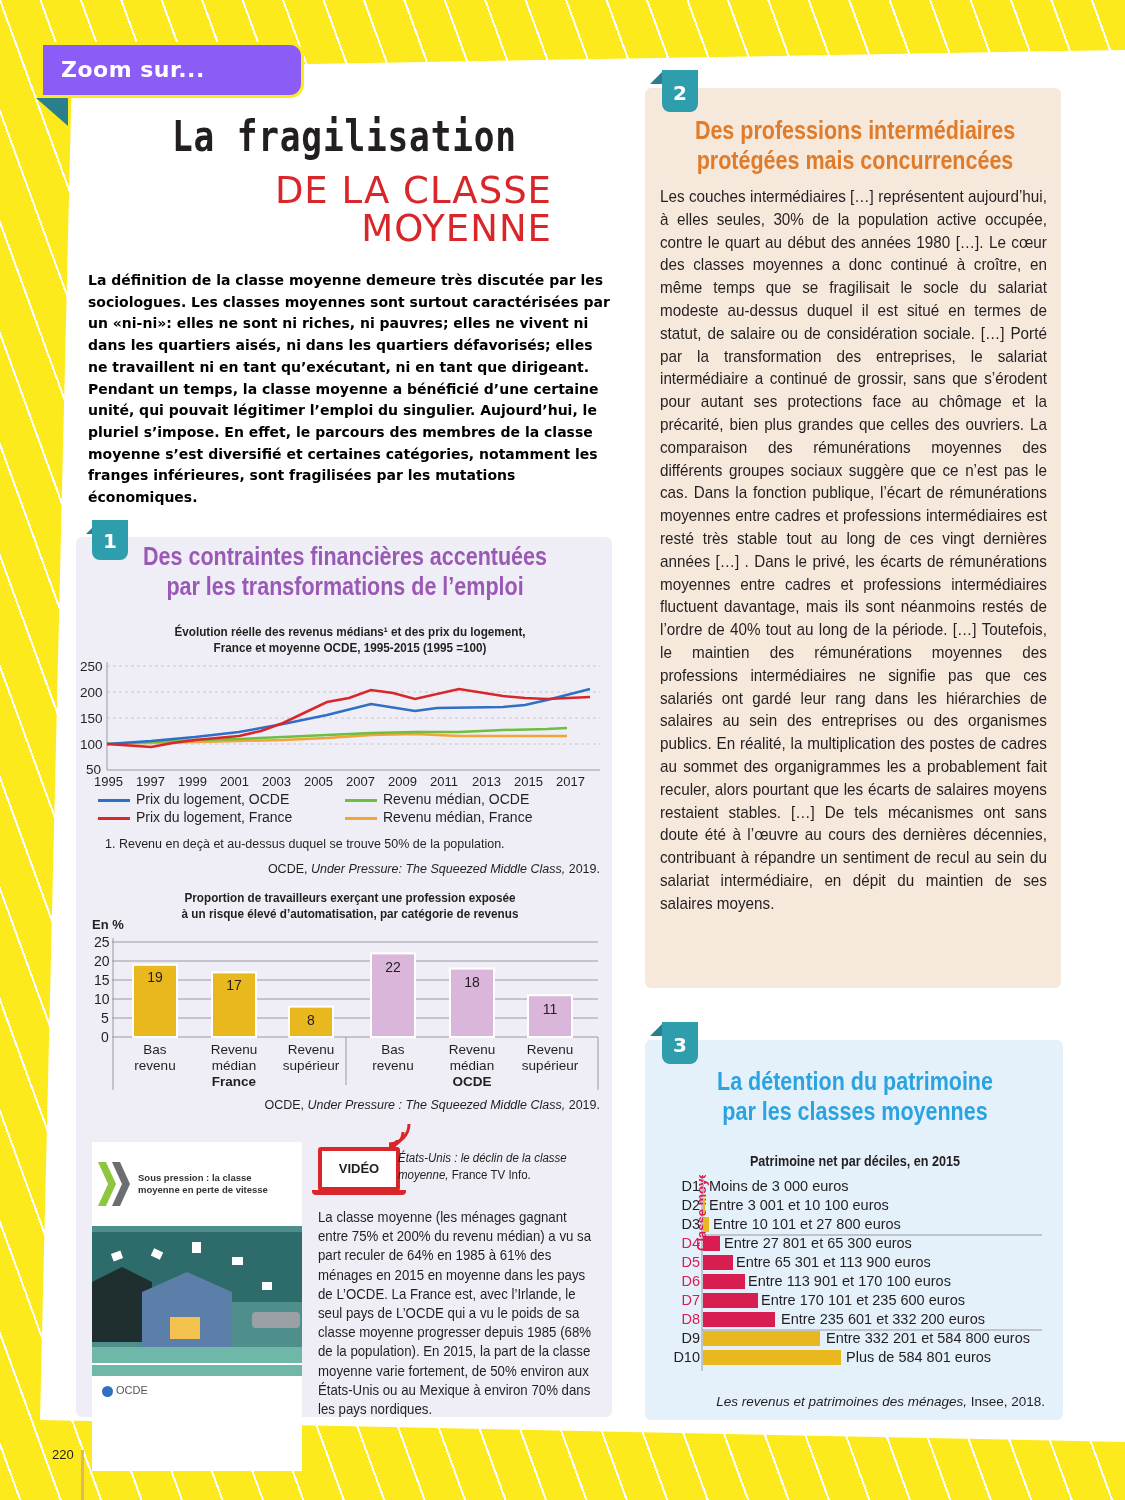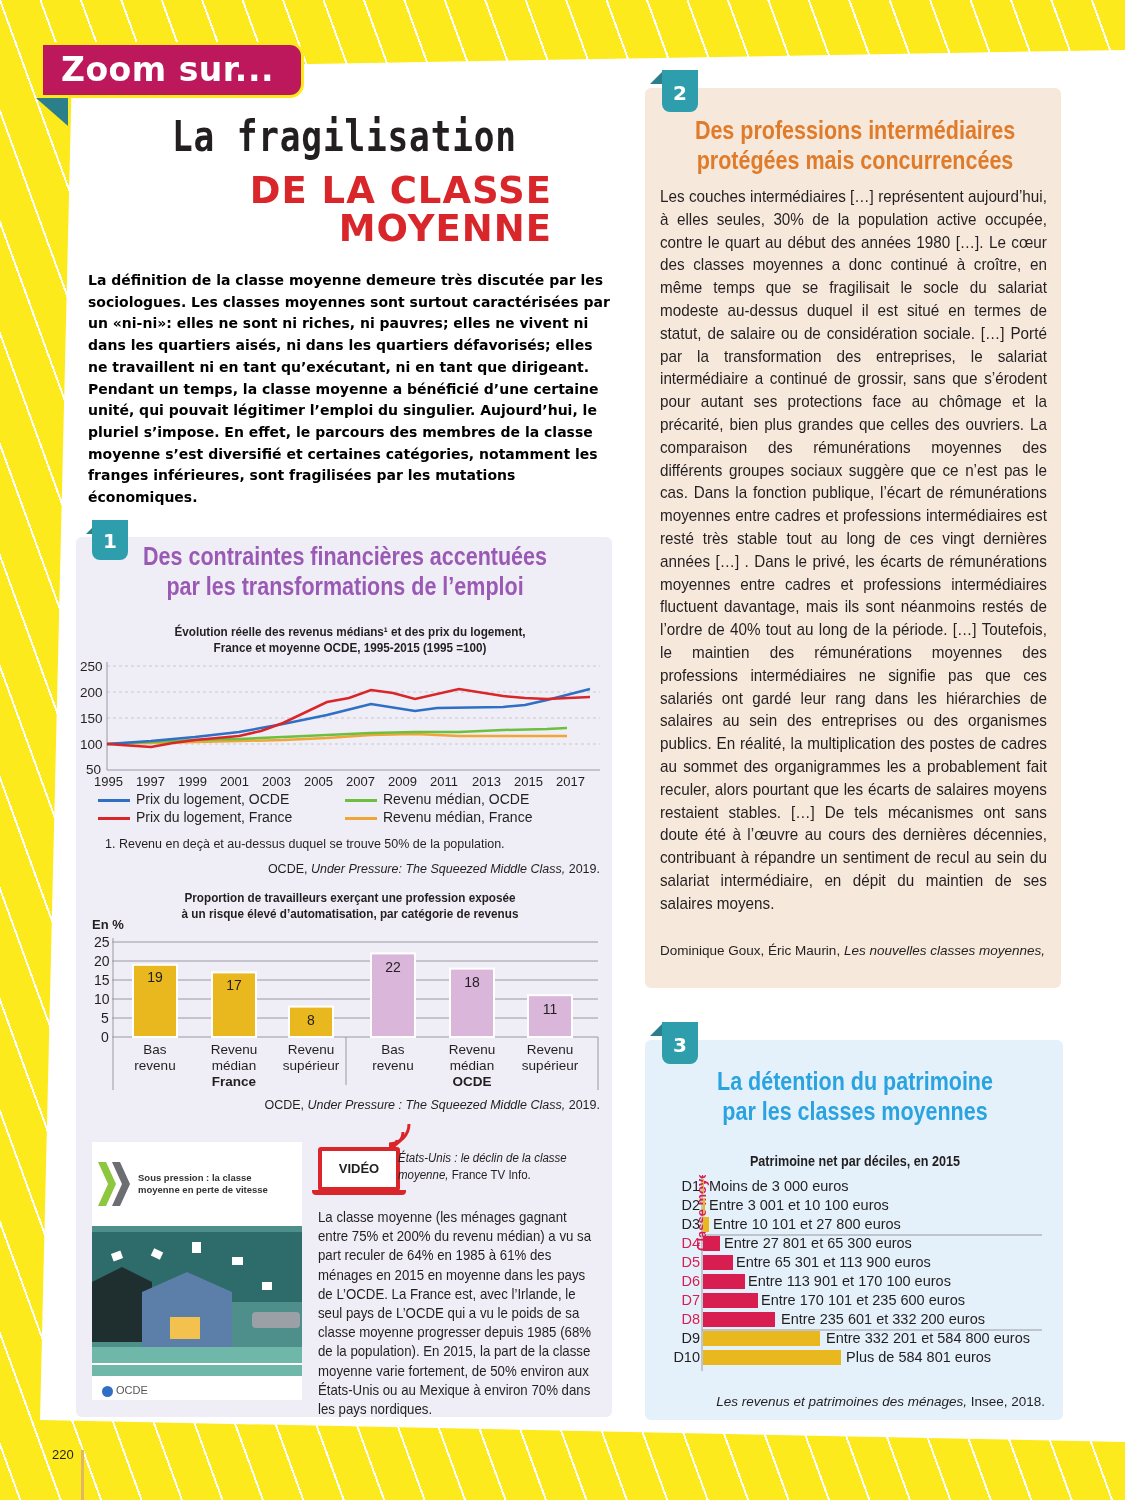--- a/index.html
+++ b/index.html
@@ -1,43 +1,43 @@
 <!DOCTYPE html>
 <html><head>
 <meta charset="utf-8">
 <style>
 *{box-sizing:border-box;margin:0;padding:0}
 html,body{width:1125px;height:1500px;overflow:hidden}
 body{position:relative;background:#fdea1c;font-family:"Liberation Sans",sans-serif;color:#231f20}
 .stripes{position:absolute;inset:0;background:repeating-linear-gradient(70deg,#fdea1c 0 18px,#ffffff 18px 20px,#fdea1c 20px 38px)}
 .page{position:absolute;left:0;top:0;width:1125px;height:1500px;background:#fff;
  clip-path:polygon(72px 68px,1125px 50px,1125px 1442px,40px 1420px)}
-.tag-zoom{position:absolute;left:40px;top:42px;width:264px;height:56px;background:#be185d;border:3px solid #fdea1c;border-radius:0 14px 14px 0;
- color:#fff;font-family:"DejaVu Sans",sans-serif;font-weight:bold;font-size:33px;line-height:50px;padding-left:18px;letter-spacing:0.5px}
+.tag-zoom{position:absolute;left:40px;top:42px;width:264px;height:56px;background:#8b5cf6;border:3px solid #fdea1c;border-radius:0 14px 14px 0;
+ color:#fff;font-family:"DejaVu Sans",sans-serif;font-weight:bold;font-size:22px;line-height:50px;padding-left:18px;letter-spacing:0.5px}
 .tag-fold{position:absolute;left:36px;top:98px;width:0;height:0;border-top:28px solid #2a7f8b;border-left:32px solid transparent}
 .title1{position:absolute;left:172px;top:112px;font-family:"DejaVu Sans Mono",monospace;font-weight:bold;font-size:42px;color:#231f20;letter-spacing:1px;transform:scaleX(0.82);transform-origin:left}
-.title2{position:absolute;left:152px;top:172px;width:400px;text-align:right;font-family:"DejaVu Sans",sans-serif;font-weight:700;font-size:37px;line-height:38px;color:#d9262a;letter-spacing:1px}
+.title2{position:absolute;left:152px;top:172px;width:400px;text-align:right;font-family:"DejaVu Sans",sans-serif;font-weight:400;font-size:37px;line-height:38px;color:#d9262a;letter-spacing:1px}
 .intro{position:absolute;left:88px;top:270px;width:525px;font-family:"DejaVu Sans",sans-serif;font-weight:bold;font-size:14px;line-height:21.7px;color:#000000}
 .num-tab{position:absolute;width:36px;height:36px;background:#2e9ead;color:#fff;font-family:"DejaVu Sans",sans-serif;font-weight:bold;font-size:20px;text-align:center;line-height:34px;border-radius:0 0 8px 8px}
 .num-fold{position:absolute;width:0;height:0;border-bottom:14px solid #2a7f8b;border-left:14px solid transparent}
 .panel{position:absolute;border-radius:6px}
 .p1{left:76px;top:537px;width:536px;height:880px;background:#efedf5}
 .p2{left:645px;top:88px;width:416px;height:900px;background:#f7e8dc}
 .p3{left:645px;top:1040px;width:418px;height:380px;background:#e4f1fb}
 .h-title{position:absolute;text-align:center;font-family:"Liberation Sans",sans-serif;font-weight:bold;font-size:25px;line-height:30px;transform:scaleX(0.86)}
 .sub{position:absolute;text-align:center;font-weight:bold;font-size:13px;line-height:16px;transform:scaleX(0.9)}
 .chart-svg{position:absolute}
 .legend{position:absolute;font-size:14px;line-height:18px}
 .legend .item{position:absolute;white-space:nowrap}
 .legend .sw{display:inline-block;width:32px;height:3px;vertical-align:middle;margin-right:6px}
 .small{position:absolute;font-size:12.5px;line-height:16px;white-space:nowrap}
 .src{position:absolute;font-size:12.5px;text-align:center;white-space:nowrap}
 .src i{font-style:italic}
 .doc2text{position:absolute;left:660px;top:185px;width:387px;font-size:16.4px;line-height:22.8px;text-align:justify;color:#231f20;transform:scaleX(0.93);transform-origin:left top;width:416px}
-.cover{position:absolute;left:92px;top:1142px;width:210px;height:258px;background:#fff;overflow:hidden}
+.cover{position:absolute;left:92px;top:1142px;width:210px;height:329px;background:#fff;overflow:hidden}
 .video-box{position:absolute;left:318px;top:1147px;width:82px;height:44px;border:4px solid #d9262a;border-radius:3px;background:#fff;text-align:center;font-weight:bold;font-size:13px;line-height:36px}
 .video-base{position:absolute;left:312px;top:1190px;width:94px;height:5px;background:#d9262a;border-radius:0 0 4px 4px}
 .vtext{position:absolute;left:398px;top:1150px;font-size:12.5px;line-height:17px;transform:scaleX(0.92);transform-origin:left top}
 .doc1text{position:absolute;left:318px;top:1208px;width:300px;font-size:14.4px;line-height:19.2px;transform:scaleX(0.92);transform-origin:left top}
 .page-num{position:absolute;left:52px;top:1447px;font-size:13px}
 .page-rule{position:absolute;left:81px;top:1450px;width:3px;height:50px;background:#e3b661}
 </style>
 </head>
 <body>
 
@@ -219,21 +219,20 @@
 
 <div class="panel p2"></div>
 <div class="num-fold" style="left:650px;top:70px"></div>
 <div class="num-tab" style="left:662px;top:70px;height:42px;padding-top:6px">2</div>
 <div class="h-title" style="left:620px;top:115px;width:470px;color:#e07b2a">
   <div>Des professions intermédiaires</div>
   <div>protégées mais concurrencées</div>
 </div>
 <div class="doc2text">Les couches intermédiaires […] représentent aujourd’hui, à elles seules, 30% de la population active occupée, contre le quart au début des années 1980 […]. Le cœur des classes moyennes a donc continué à croître, en même temps que se fragilisait le socle du salariat modeste au-dessus duquel il est situé en termes de statut, de salaire ou de considération sociale. […] Porté par la transformation des entreprises, le salariat intermédiaire a continué de grossir, sans que s’érodent pour autant ses protections face au chômage et la précarité, bien plus grandes que celles des ouvriers. La comparaison des rémunérations moyennes des différents groupes sociaux suggère que ce n’est pas le cas. Dans la fonction publique, l’écart de rémunérations moyennes entre cadres et professions intermédiaires est resté très stable tout au long de ces vingt dernières années […] . Dans le privé, les écarts de rémunérations moyennes entre cadres et professions intermédiaires fluctuent davantage, mais ils sont néanmoins restés de l’ordre de 40% tout au long de la période. […] Toutefois, le maintien des rémunérations moyennes des professions intermédiaires ne signifie pas que ces salariés ont gardé leur rang dans les hiérarchies de salaires au sein des entreprises ou des organismes publics. En réalité, la multiplication des postes de cadres au sommet des organigrammes les a probablement fait reculer, alors pourtant que les écarts de salaires moyens restaient stables. […] De tels mécanismes ont sans doute été à l’œuvre au cours des dernières décennies, contribuant à répandre un sentiment de recul au sein du salariat intermédiaire, en dépit du maintien de ses salaires moyens.</div>
 <div class="src" style="right:80px;top:942px;font-size:13.5px;line-height:18px">
-  <div><span>Dominique Goux, Éric Maurin, </span><i>Les nouvelles classes moyennes,</i></div>
 </div>
 
 <div class="panel p3"></div>
 <div class="num-fold" style="left:650px;top:1022px"></div>
 <div class="num-tab" style="left:662px;top:1022px;height:42px;padding-top:6px">3</div>
 <div class="h-title" style="left:620px;top:1066px;width:470px;color:#2aa3e0">
   <div>La détention du patrimoine</div>
   <div>par les classes moyennes</div>
 </div>
 <div class="sub" style="left:650px;top:1153px;width:410px;font-size:14px">Patrimoine net par déciles, en 2015</div>

